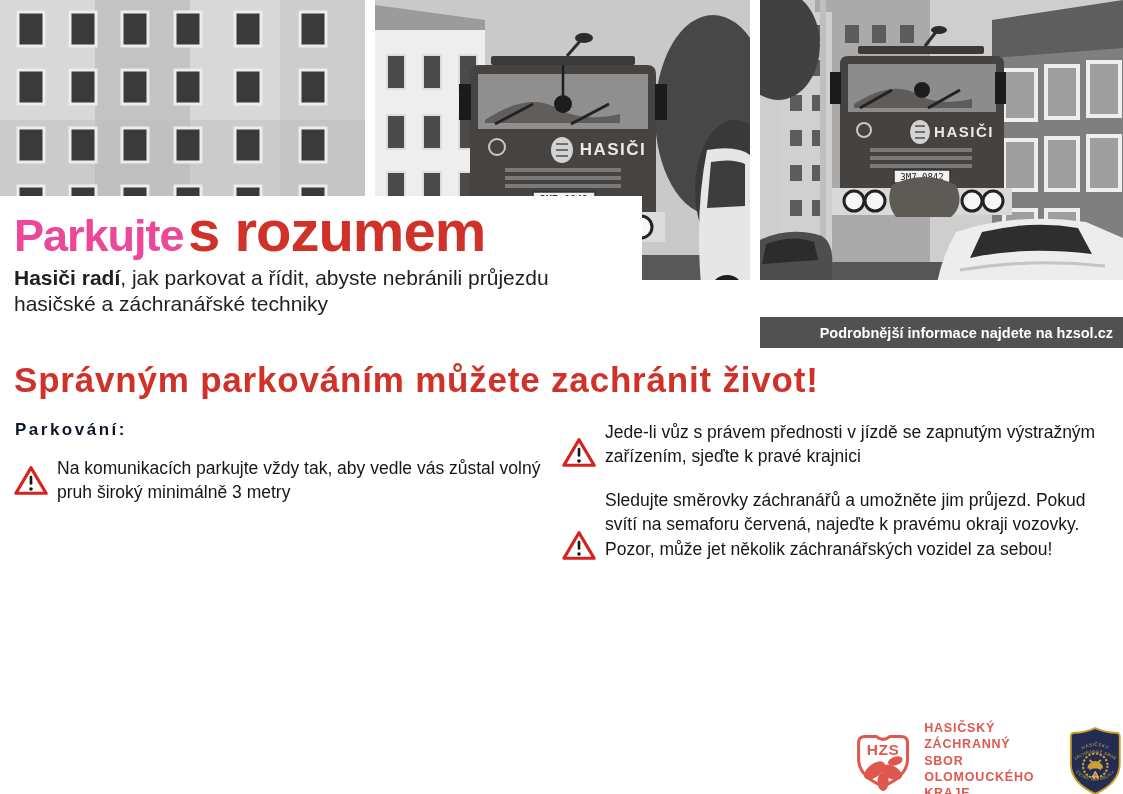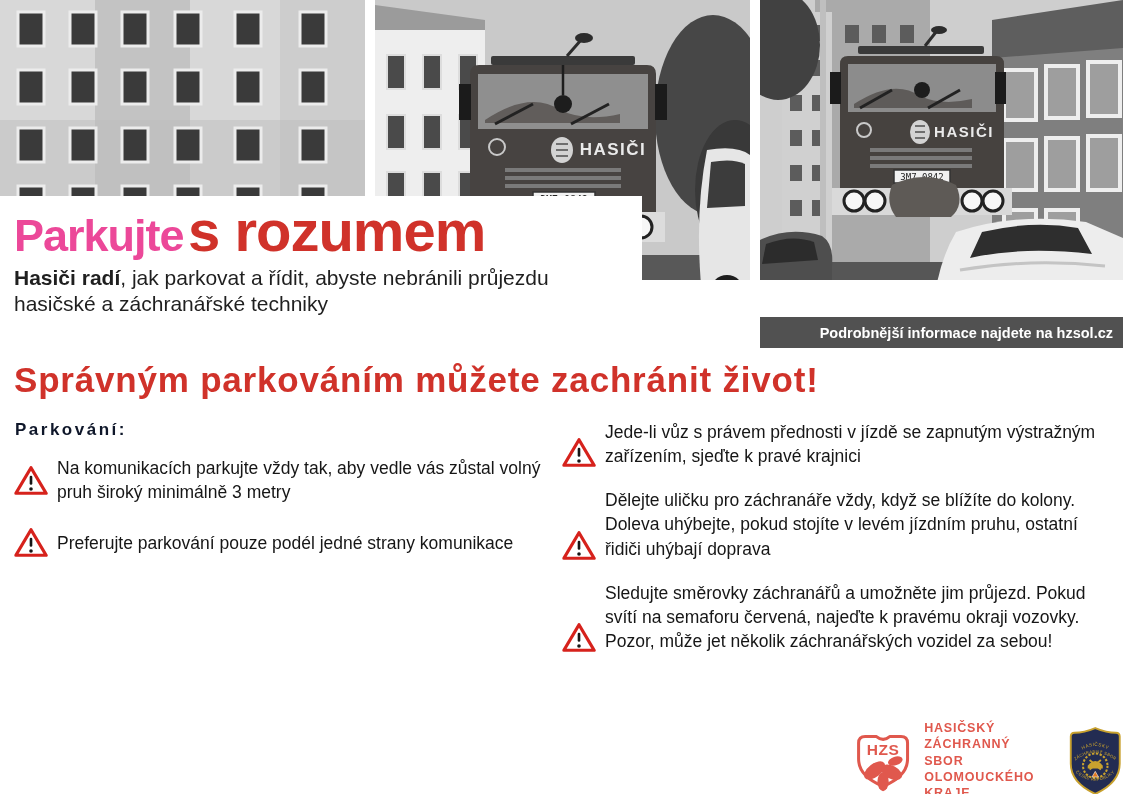--- a/index.html
+++ b/index.html
@@ -311,57 +311,37 @@
       <span class="warn">
         <svg viewBox="0 0 36 32">
             <path d="M18 2.5 L34 29.5 L2 29.5 Z" fill="#ffffff" stroke="#d6221c" stroke-width="3.4" stroke-linejoin="round"></path>
             <rect x="16.6" y="11" width="2.8" height="9.5" rx="1.3" fill="#161616"></rect>
             <circle cx="18" cy="25" r="1.9" fill="#161616"></circle>
           </svg>
       </span>
       <span class="item-text">Na komunikacích parkujte vždy tak, aby vedle vás zůstal volný pruh široký minimálně 3 metry</span>
     </div>
 
-    <div class="item">
-      <span class="warn">
-        <svg viewBox="0 0 36 32">
-            <path d="M18 2.5 L34 29.5 L2 29.5 Z" fill="#ffffff" stroke="#d6221c" stroke-width="3.4" stroke-linejoin="round"></path>
-            <rect x="16.6" y="11" width="2.8" height="9.5" rx="1.3" fill="#161616"></rect>
-            <circle cx="18" cy="25" r="1.9" fill="#161616"></circle>
-          </svg>
-      </span>
-      <span class="item-text">Preferujte parkování pouze podél jedné strany komunikace</span>
-    </div>
 
 
   </div>
 
   <div class="col col-right">
 
     <div class="item">
       <span class="warn">
         <svg viewBox="0 0 36 32">
             <path d="M18 2.5 L34 29.5 L2 29.5 Z" fill="#ffffff" stroke="#d6221c" stroke-width="3.4" stroke-linejoin="round"></path>
             <rect x="16.6" y="11" width="2.8" height="9.5" rx="1.3" fill="#161616"></rect>
             <circle cx="18" cy="25" r="1.9" fill="#161616"></circle>
           </svg>
       </span>
       <span class="item-text">Jede-li vůz s právem přednosti v jízdě se zapnutým výstražným zařízením, sjeďte k pravé krajnici</span>
     </div>
 
-    <div class="item">
-      <span class="warn">
-        <svg viewBox="0 0 36 32">
-            <path d="M18 2.5 L34 29.5 L2 29.5 Z" fill="#ffffff" stroke="#d6221c" stroke-width="3.4" stroke-linejoin="round"></path>
-            <rect x="16.6" y="11" width="2.8" height="9.5" rx="1.3" fill="#161616"></rect>
-            <circle cx="18" cy="25" r="1.9" fill="#161616"></circle>
-          </svg>
-      </span>
-      <span class="item-text">Dělejte uličku pro záchranáře vždy, když se blížíte do kolony. Doleva uhýbejte, pokud stojíte v levém jízdním pruhu, ostatní řidiči uhýbají doprava</span>
-    </div>
 
     <div class="item">
       <span class="warn">
         <svg viewBox="0 0 36 32">
             <path d="M18 2.5 L34 29.5 L2 29.5 Z" fill="#ffffff" stroke="#d6221c" stroke-width="3.4" stroke-linejoin="round"></path>
             <rect x="16.6" y="11" width="2.8" height="9.5" rx="1.3" fill="#161616"></rect>
             <circle cx="18" cy="25" r="1.9" fill="#161616"></circle>
           </svg>
       </span>
       <span class="item-text">Sledujte směrovky záchranářů a umožněte jim průjezd. Pokud svítí na semaforu červená, najeďte k pravému okraji vozovky. Pozor, může jet několik záchranářských vozidel za sebou!</span>

